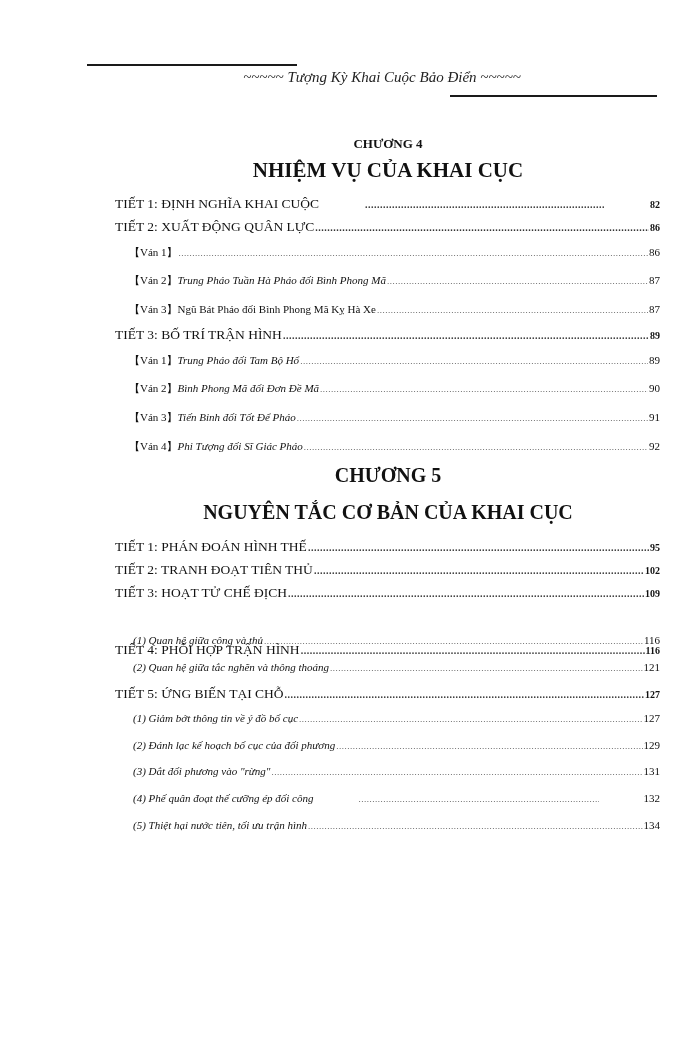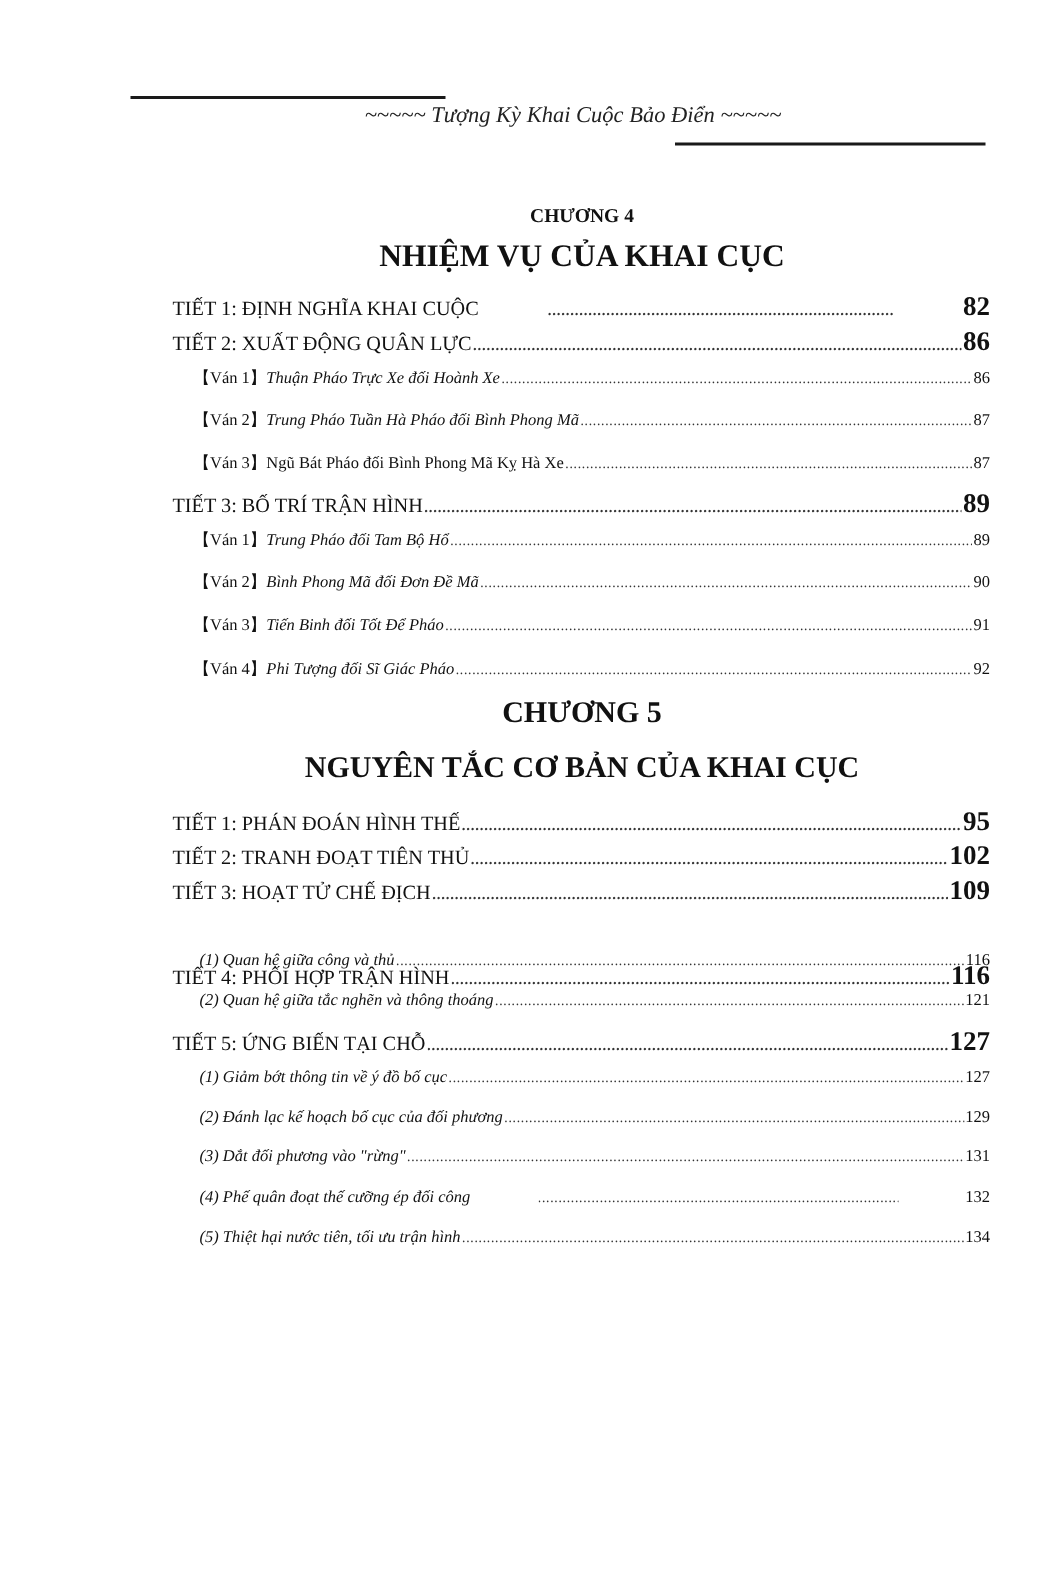--- a/index.html
+++ b/index.html
@@ -9,21 +9,21 @@
   .header-title { position:absolute; left:0; width:700px; top:69px; text-align:center;
                   font-style:italic; font-size:15px; color:#222;padding-left:32px; }
   .ch-label { position:absolute; left:0; width:776px; text-align:center; font-weight:bold; }
   .row { position:absolute; left:115px; width:545px; height:20px; display:flex; align-items:baseline;
          font-size:13.5px; line-height:20px; }
   .row.sub { left:129px; width:531px; font-size:11px; }
   .row .txt { white-space:nowrap; }
   .row .dots { flex:1; overflow:hidden; white-space:nowrap; margin:0 1px; font-size:9px; letter-spacing:0.5px; color:#333; }
   .row .dots::before { content:"................................................................................................................................................................................................................................................................................................................"; }
   .row .pg { white-space:nowrap; }
-  .row.main .pg { font-weight:bold; font-size:18px; }
+  .row.main .pg { font-weight:bold; font-size:10px; }
   .row.main .dots { font-weight:bold; font-size:10px; }
   .it { font-style:italic; }
   .bracket { font-style:normal; }
 </style>
 </head>
 <body>
 
 <div class="hline" style="left:87px; top:64px; width:210px;"></div>
 <div class="header-title">~~~~~ Tượng Kỳ Khai Cuộc Bảo Điển ~~~~~</div>
 <div class="hline" style="left:450px; top:95px; width:207px;"></div>
@@ -36,21 +36,20 @@
   <span class="dots"></span>
   <span class="pg">82</span>
 </div>
 <div class="row main" style="top:217px;">
   <span class="txt">TIẾT 2: XUẤT ĐỘNG QUÂN LỰC</span>
   <span class="dots"></span>
   <span class="pg">86</span>
 </div>
 <div class="row sub" style="top:242px;">
   <span class="txt bracket">【Ván 1】</span>
-  <span class="txt it">Thuận Pháo Trực Xe đối Hoành Xe</span>
   <span class="dots"></span>
   <span class="pg">86</span>
 </div>
 <div class="row sub" style="top:270px;">
   <span class="txt bracket">【Ván 2】</span>
   <span class="txt it">Trung Pháo Tuần Hà Pháo đối Bình Phong Mã</span>
   <span class="dots"></span>
   <span class="pg">87</span>
 </div>
 <div class="row sub" style="top:299px;">

